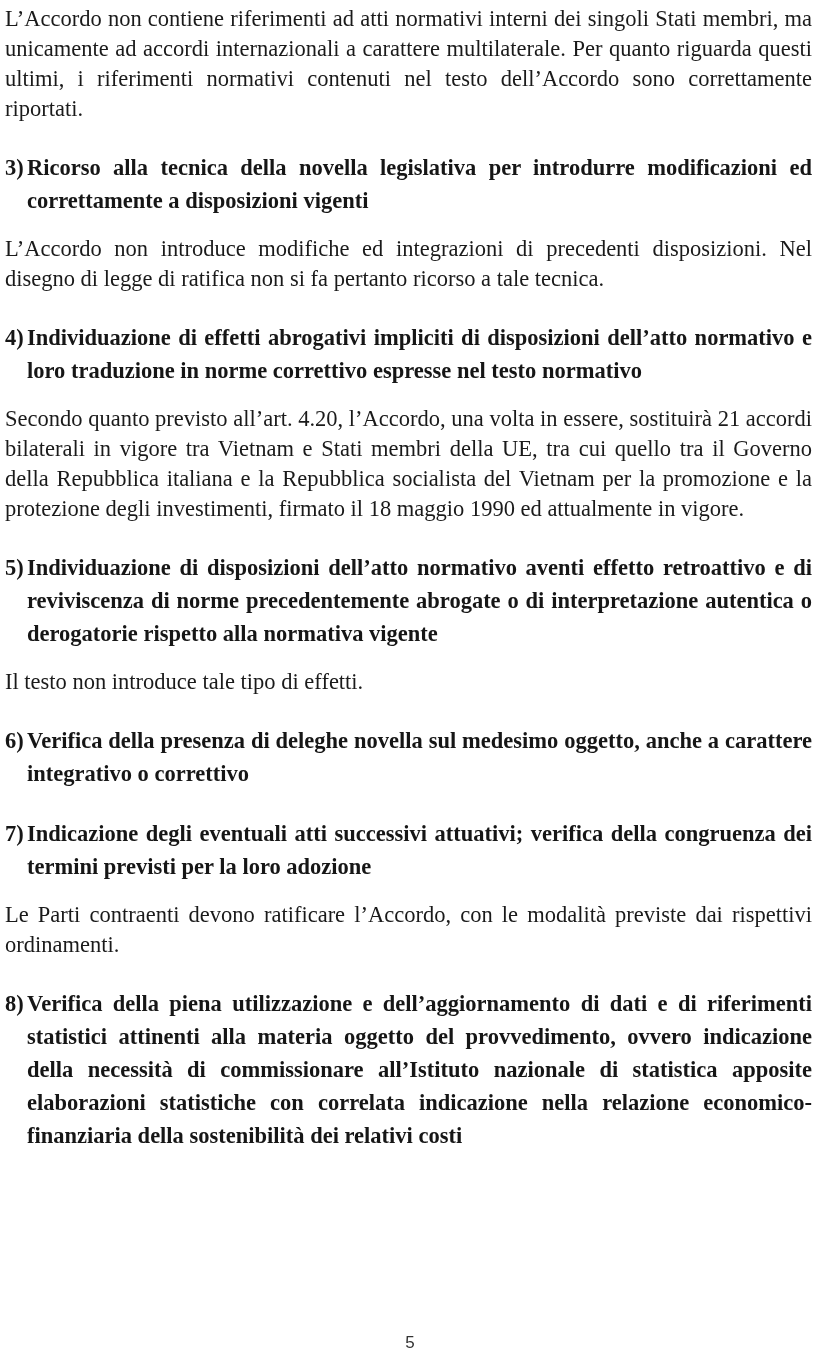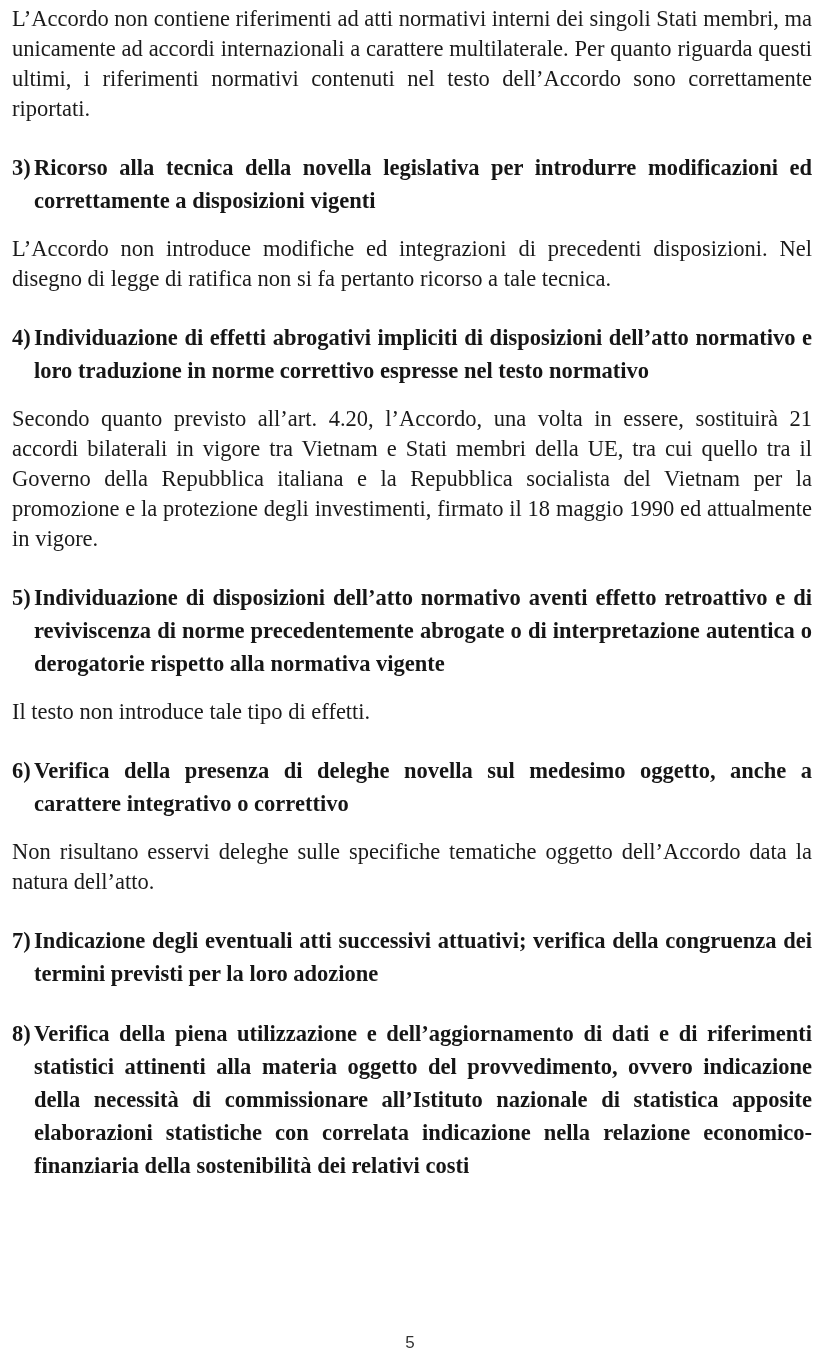--- a/index.html
+++ b/index.html
@@ -14,21 +14,21 @@
     font-family: "Liberation Serif", serif;
     color: #1a1a1a;
     overflow: hidden;
   }
   .page {
     position: relative;
     width: 820px;
     height: 1363px;
     background: #ffffff;
     box-sizing: border-box;
-    padding: 4px 8px 0 12px;
+    padding: 4px 8px 0 5px;
   }
   p.body-par {
     margin: 17px 0 0 0;
     font-size: 22.5px;
     line-height: 30px;
     text-align: justify;
     text-justify: inter-word;
   }
   p.body-par.first {
     margin-top: 0;
@@ -86,27 +86,27 @@
     <span>Individuazione di disposizioni dell’atto normativo aventi effetto retroattivo e di reviviscenza di norme precedentemente abrogate o di interpretazione autentica o derogatorie rispetto alla normativa vigente</span>
   </div>
 
   <p class="body-par">Il testo non introduce tale tipo di effetti.</p>
 
   <div class="heading">
     <span class="hnum">6)</span>
     <span>Verifica della presenza di deleghe novella sul medesimo oggetto, anche a carattere integrativo o correttivo</span>
   </div>
 
-  <p class="body-par">Non risultano esservi deleghe sulle specifiche tematiche oggetto dell’Accordo data la natura dell’atto.</p>
 
   <div class="heading">
     <span class="hnum">7)</span>
     <span>Indicazione degli eventuali atti successivi attuativi; verifica della congruenza dei termini previsti per la loro adozione</span>
   </div>
 
+  <p class="body-par">Le Parti contraenti devono ratificare l’Accordo, con le modalità previste dai rispettivi ordinamenti.</p>
 
   <div class="heading">
     <span class="hnum">8)</span>
     <span>Verifica della piena utilizzazione e dell’aggiornamento di dati e di riferimenti statistici attinenti alla materia oggetto del provvedimento, ovvero indicazione della necessità di commissionare all’Istituto nazionale di statistica apposite elaborazioni statistiche con correlata indicazione nella relazione economico-finanziaria della sostenibilità dei relativi costi</span>
   </div>
 
   <footer class="page-footer">
     <span>5</span>
   </footer>
 

